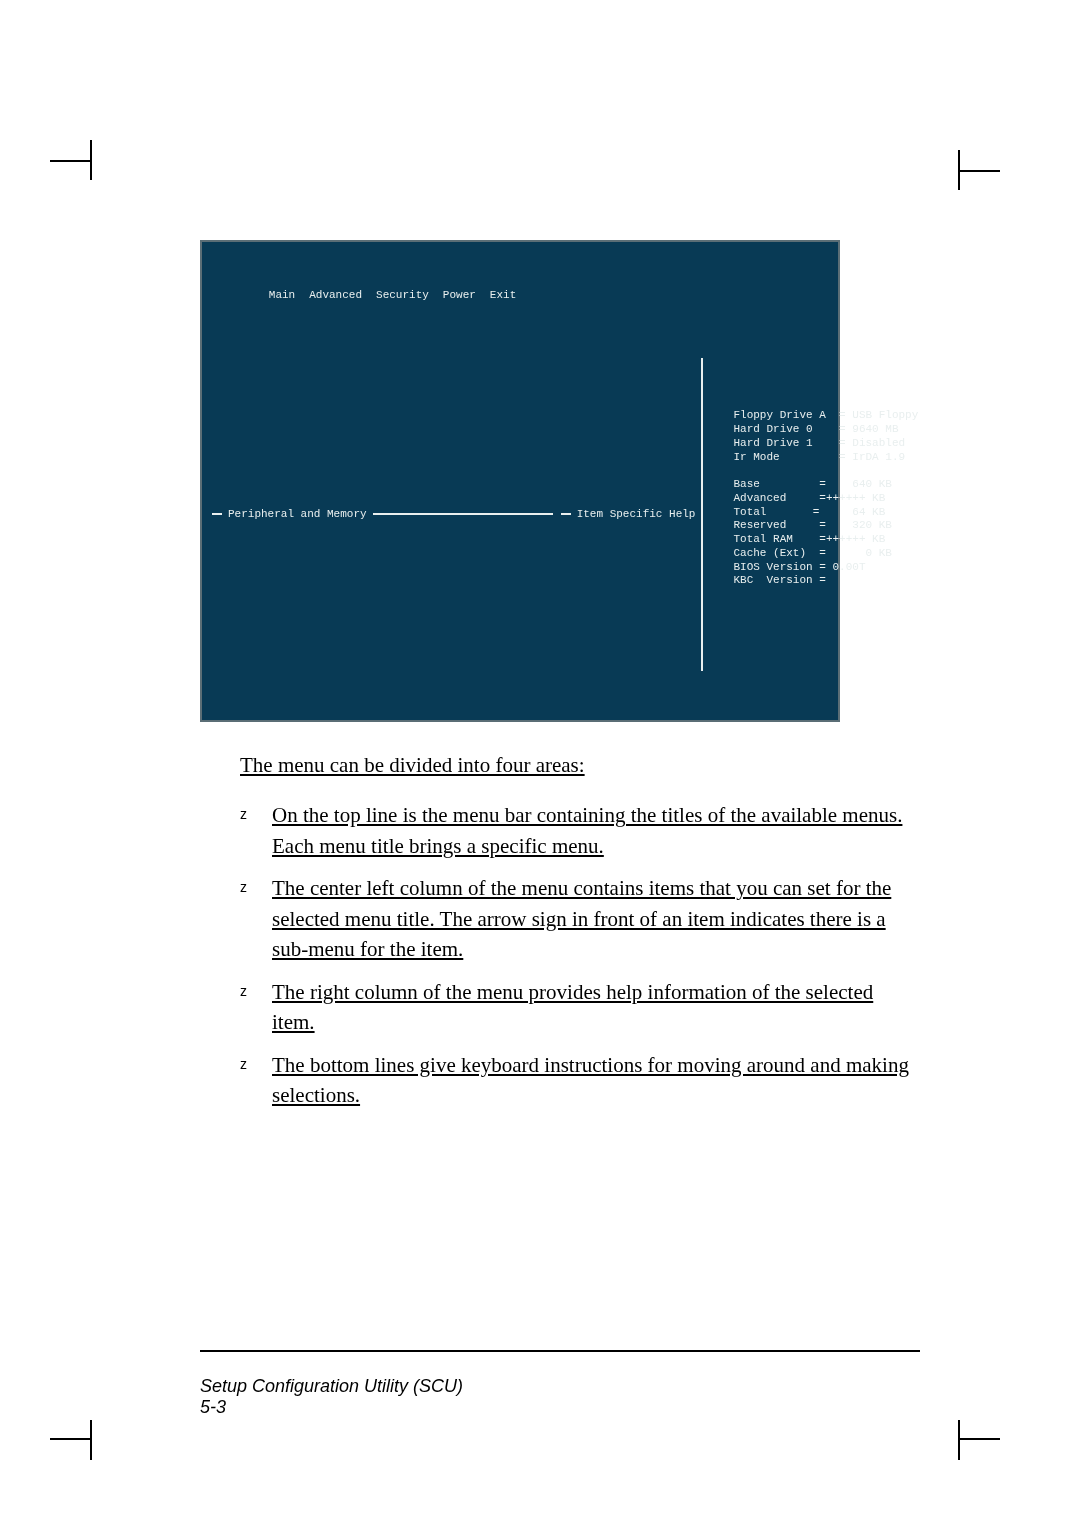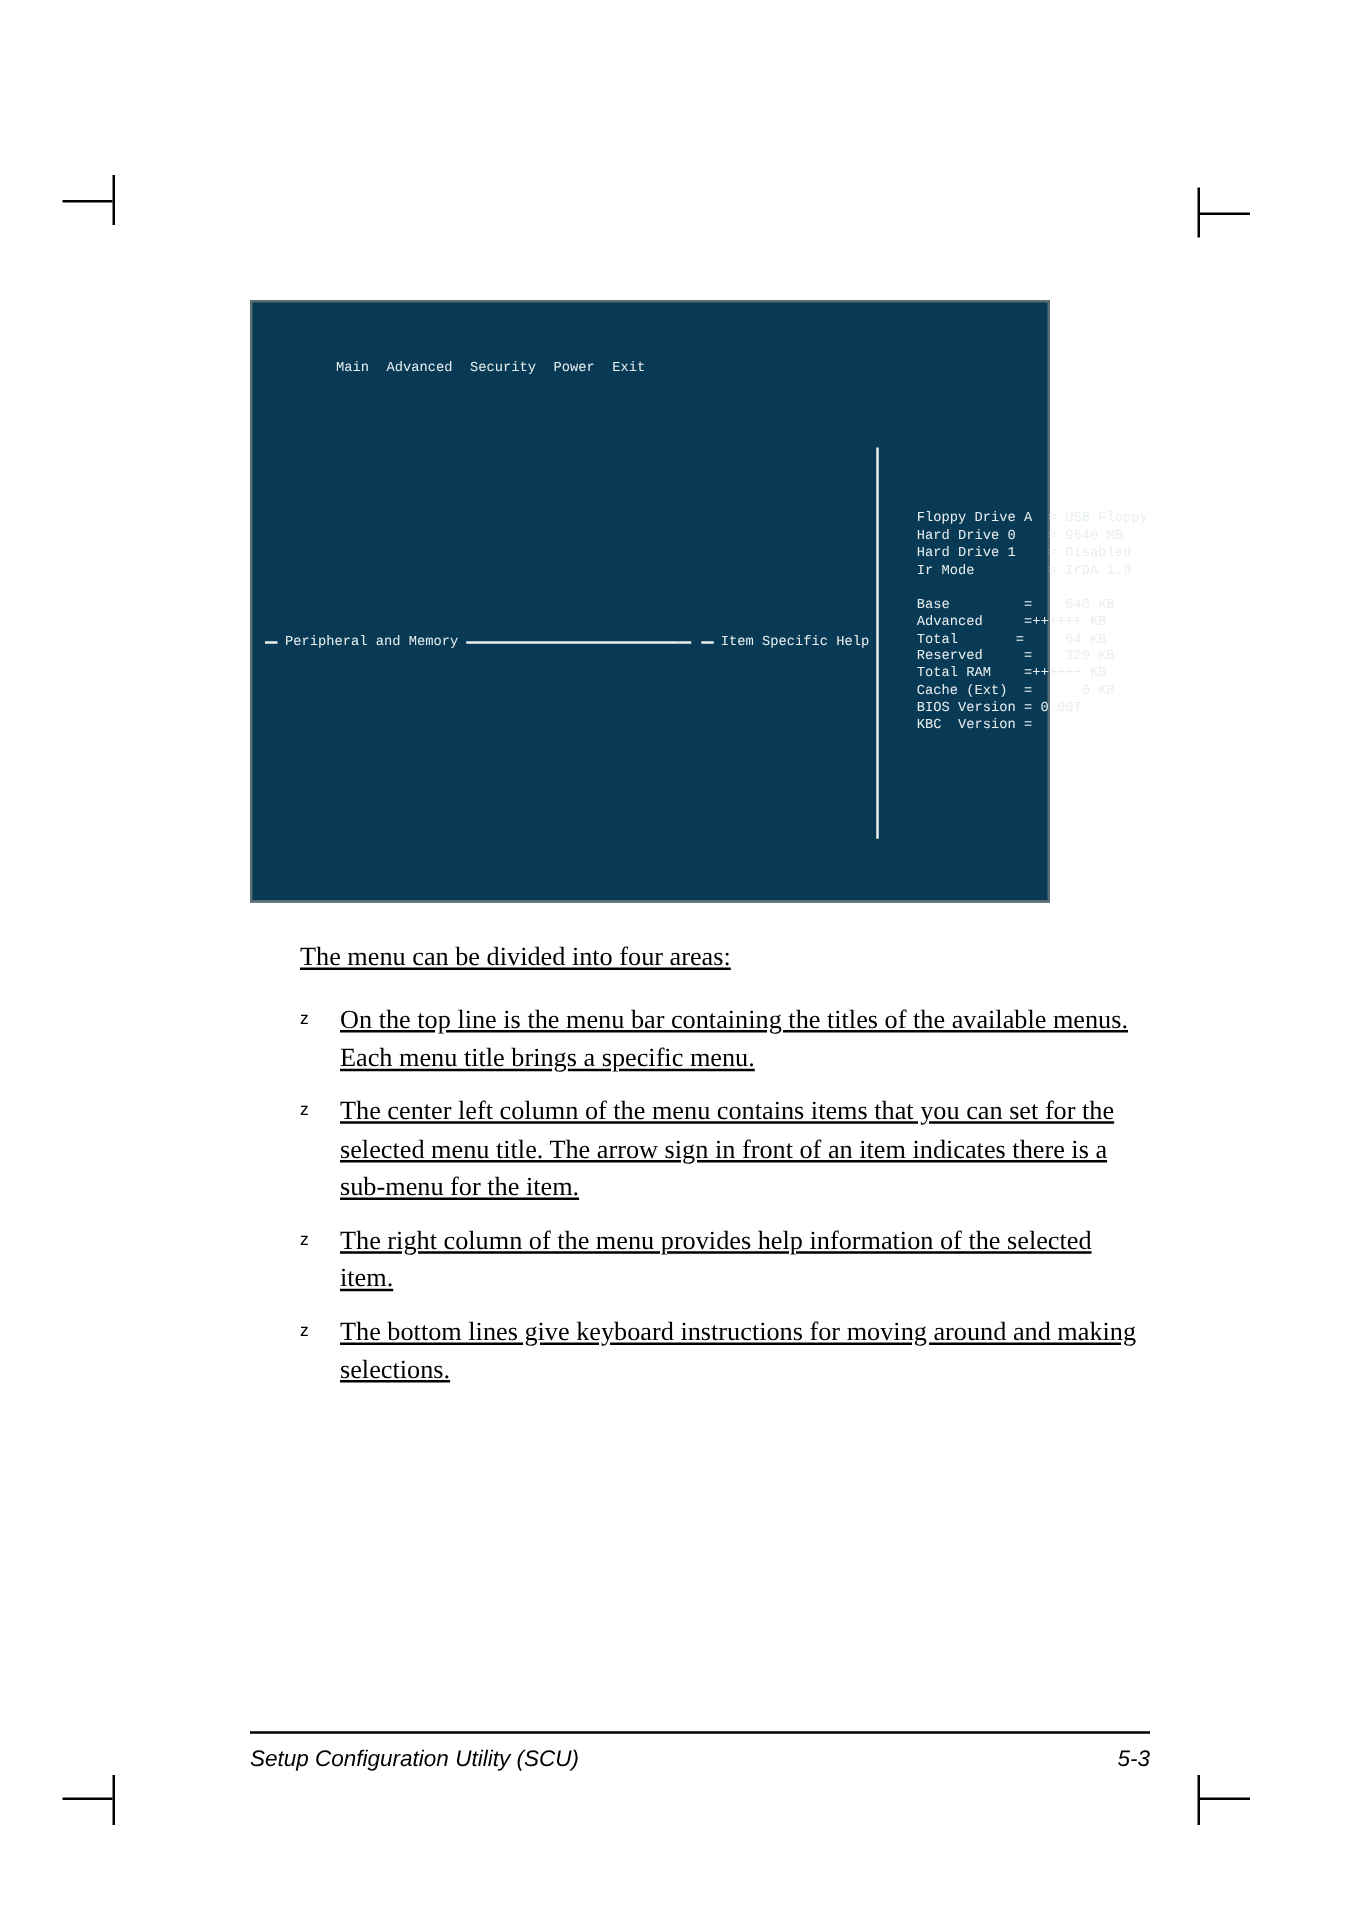--- a/index.html
+++ b/index.html
@@ -141,26 +141,27 @@
       top: 10px;
       font-family: Arial, sans-serif;
       font-size: 14px;
     }
 
     
     .page-footer {
       position: absolute;
       left: 0; right: 0; bottom: 0;
       border-top: 2px solid #000;
-      padding-top: 10px;
+      padding-top: 24px;
       display: flex;
       justify-content: space-between;
       font-family: Arial, sans-serif;
       font-style: italic;
       font-size: 18px;
+      flex-direction: column;
     }
   </style>
 </head>
 <body>
 
 <div class="page">
 
   <div class="crop-h tl-h"></div>
   <div class="crop-v tl-v"></div>
   <div class="crop-h tr-h"></div>

